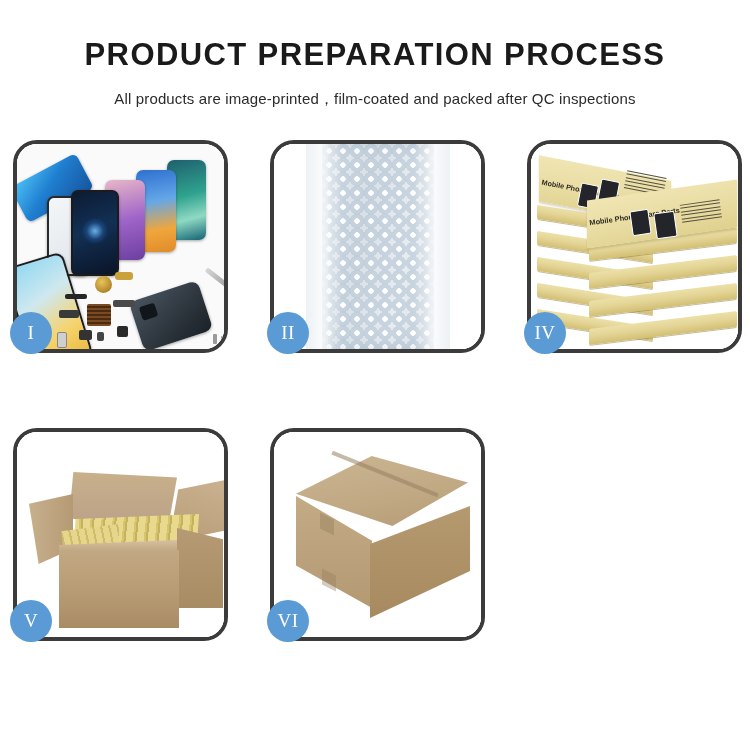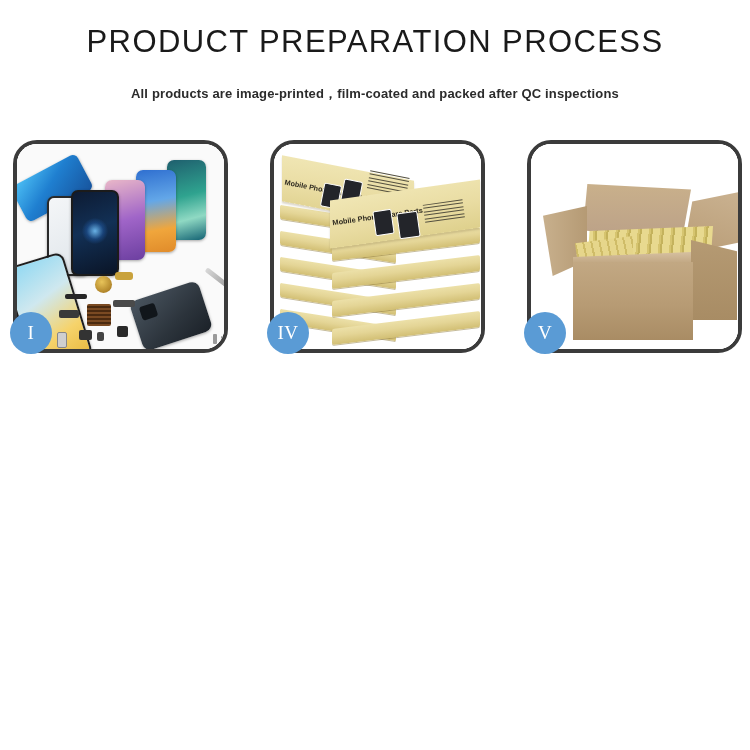--- a/index.html
+++ b/index.html
@@ -17,33 +17,33 @@
 
   
   .header {
     position: absolute;
     top: 0; left: 0;
     width: 750px;
     text-align: center;
   }
   .title {
     margin: 0;
-    padding-top: 25px;
+    padding-top: 38px;
     font-size: 31px;
-    font-weight: normal;
+    font-weight: bold;
     letter-spacing: 1.4px;
     color: #1a1a1a;
     line-height: 1.1;
     white-space: nowrap;
   }
   .subtitle {
-    margin: 16px;
+    margin: 8px;
     padding-top: 10px;
-    font-size: 13px;
-    font-weight: bold;
+    font-size: 15px;
+    font-weight: normal;
     color: #2b2b2b;
     letter-spacing: 0.15px;
     white-space: nowrap;
   }
 
   
   .grid {
     position: absolute;
     top: 140px;
     left: 13px;
@@ -345,20 +345,30 @@
         <div class="part btn1"></div>
         <div class="part tiny1"></div>
         <div class="part screw1"></div>
         <div class="part screw2"></div>
         <div class="part tool"></div>
       </div>
     </div>
     <div class="badge">I</div>
   </div>
 
+  <div class="panel">
+    <div class="panel-clip">
+      <div class="scene2">
+        <div class="bubble-sheet"></div>
+        <div class="sheet-edge l"></div>
+        <div class="sheet-edge r"></div>
+      </div>
+    </div>
+    <div class="badge">II</div>
+  </div>
 
 
   <div class="panel">
     <div class="panel-clip">
       <div class="scene4">
         <div class="stackbox stk-e"></div>
         <div class="stackbox stk-d"></div>
         <div class="stackbox stk-c"></div>
         <div class="stackbox stk-b"></div>
         <div class="stackbox stk-a"></div>
@@ -406,14 +416,28 @@
         <div class="c5-contents"></div>
         <div class="c5-contents2"></div>
         <div class="c5-rim"></div>
         <div class="c5-side"></div>
         <div class="c5-front"></div>
       </div>
     </div>
     <div class="badge">V</div>
   </div>
 
+  <div class="panel">
+    <div class="panel-clip">
+      <div class="scene6">
+        <div class="c6-tapeshine"></div>
+        <div class="c6-top"></div>
+        <div class="c6-left"></div>
+        <div class="c6-right"></div>
+        <div class="c6-seam"></div>
+        <div class="c6-tab1"></div>
+        <div class="c6-tab2"></div>
+      </div>
+    </div>
+    <div class="badge">VI</div>
+  </div>
 
 </div>
 
 </body></html>

